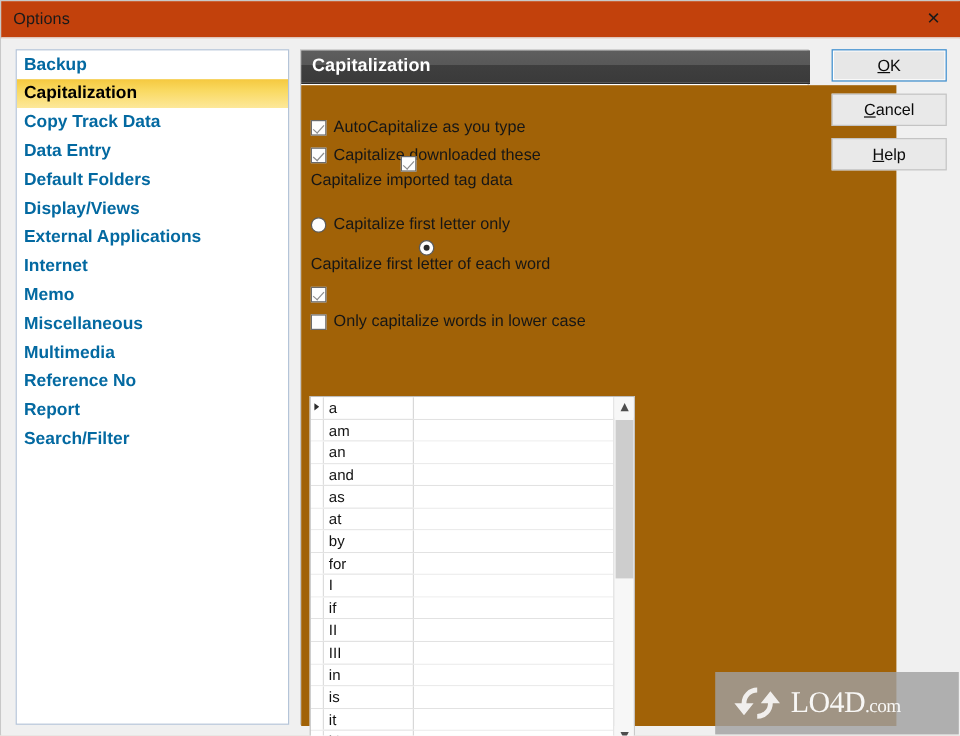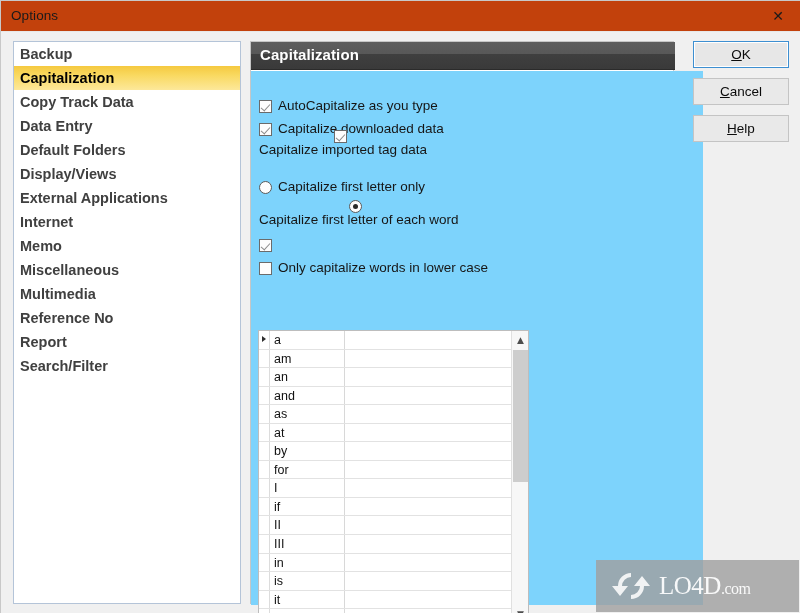--- a/index.html
+++ b/index.html
@@ -62,21 +62,21 @@
     background: #ffffff;
     border: 1px solid #b4c4d8;
     overflow: hidden;
   }
   .side-item {
     height: 24px;
     line-height: 24px;
     padding-left: 6px;
     font-size: 14.5px;
     font-weight: bold;
-    color: #404040;
+    color: #0369a1;
     white-space: nowrap;
     cursor: default;
   }
   .side-item.selected {
     background: linear-gradient(to bottom, #f5c93f 0%, #f9d960 38%, #fde89a 100%);
     color: #000;
   }
 
   
   .content-panel {
@@ -98,22 +98,22 @@
     left: 9px; top: 4px;
     font-size: 15px;
     font-weight: bold;
     color: #ffffff;
     letter-spacing: .1px;
   }
 
   .panel-inner {
     position: absolute;
     left: 0; top: 29px;
-    width: 452px; height: 534px;
-    background: #7dd3fc;
+    width: 496px; height: 534px;
+    background: #a16207;
   }
 
   
   .opt-row {
     position: absolute;
     display: flex;
     align-items: center;
     left: 8px;
     height: 20px;
     cursor: default;
@@ -321,21 +321,21 @@
       </div>
 
       <div class="panel-inner">
         <div id="opts">
             <div class="opt-row" style="top: 25px;">
               <span class="cb checked"></span>
               <span class="opt-label">AutoCapitalize as you type</span>
             </div>
             <div class="opt-row" style="top: 48px;">
               <span class="cb checked"></span>
-              <span class="opt-label">Capitalize downloaded data</span>
+              <span class="opt-label">Capitalize downloaded these</span>
             </div>
             <div class="opt-row" style="top: 59px; flex-direction: column;">
               <span class="cb checked"></span>
               <span class="opt-label">Capitalize imported tag data</span>
             </div>
             <div class="opt-row" style="top: 106px;">
               <span class="rb"></span>
               <span class="opt-label">Capitalize first letter only</span>
             </div>
             <div class="opt-row" style="top: 129px; flex-direction: column;">

